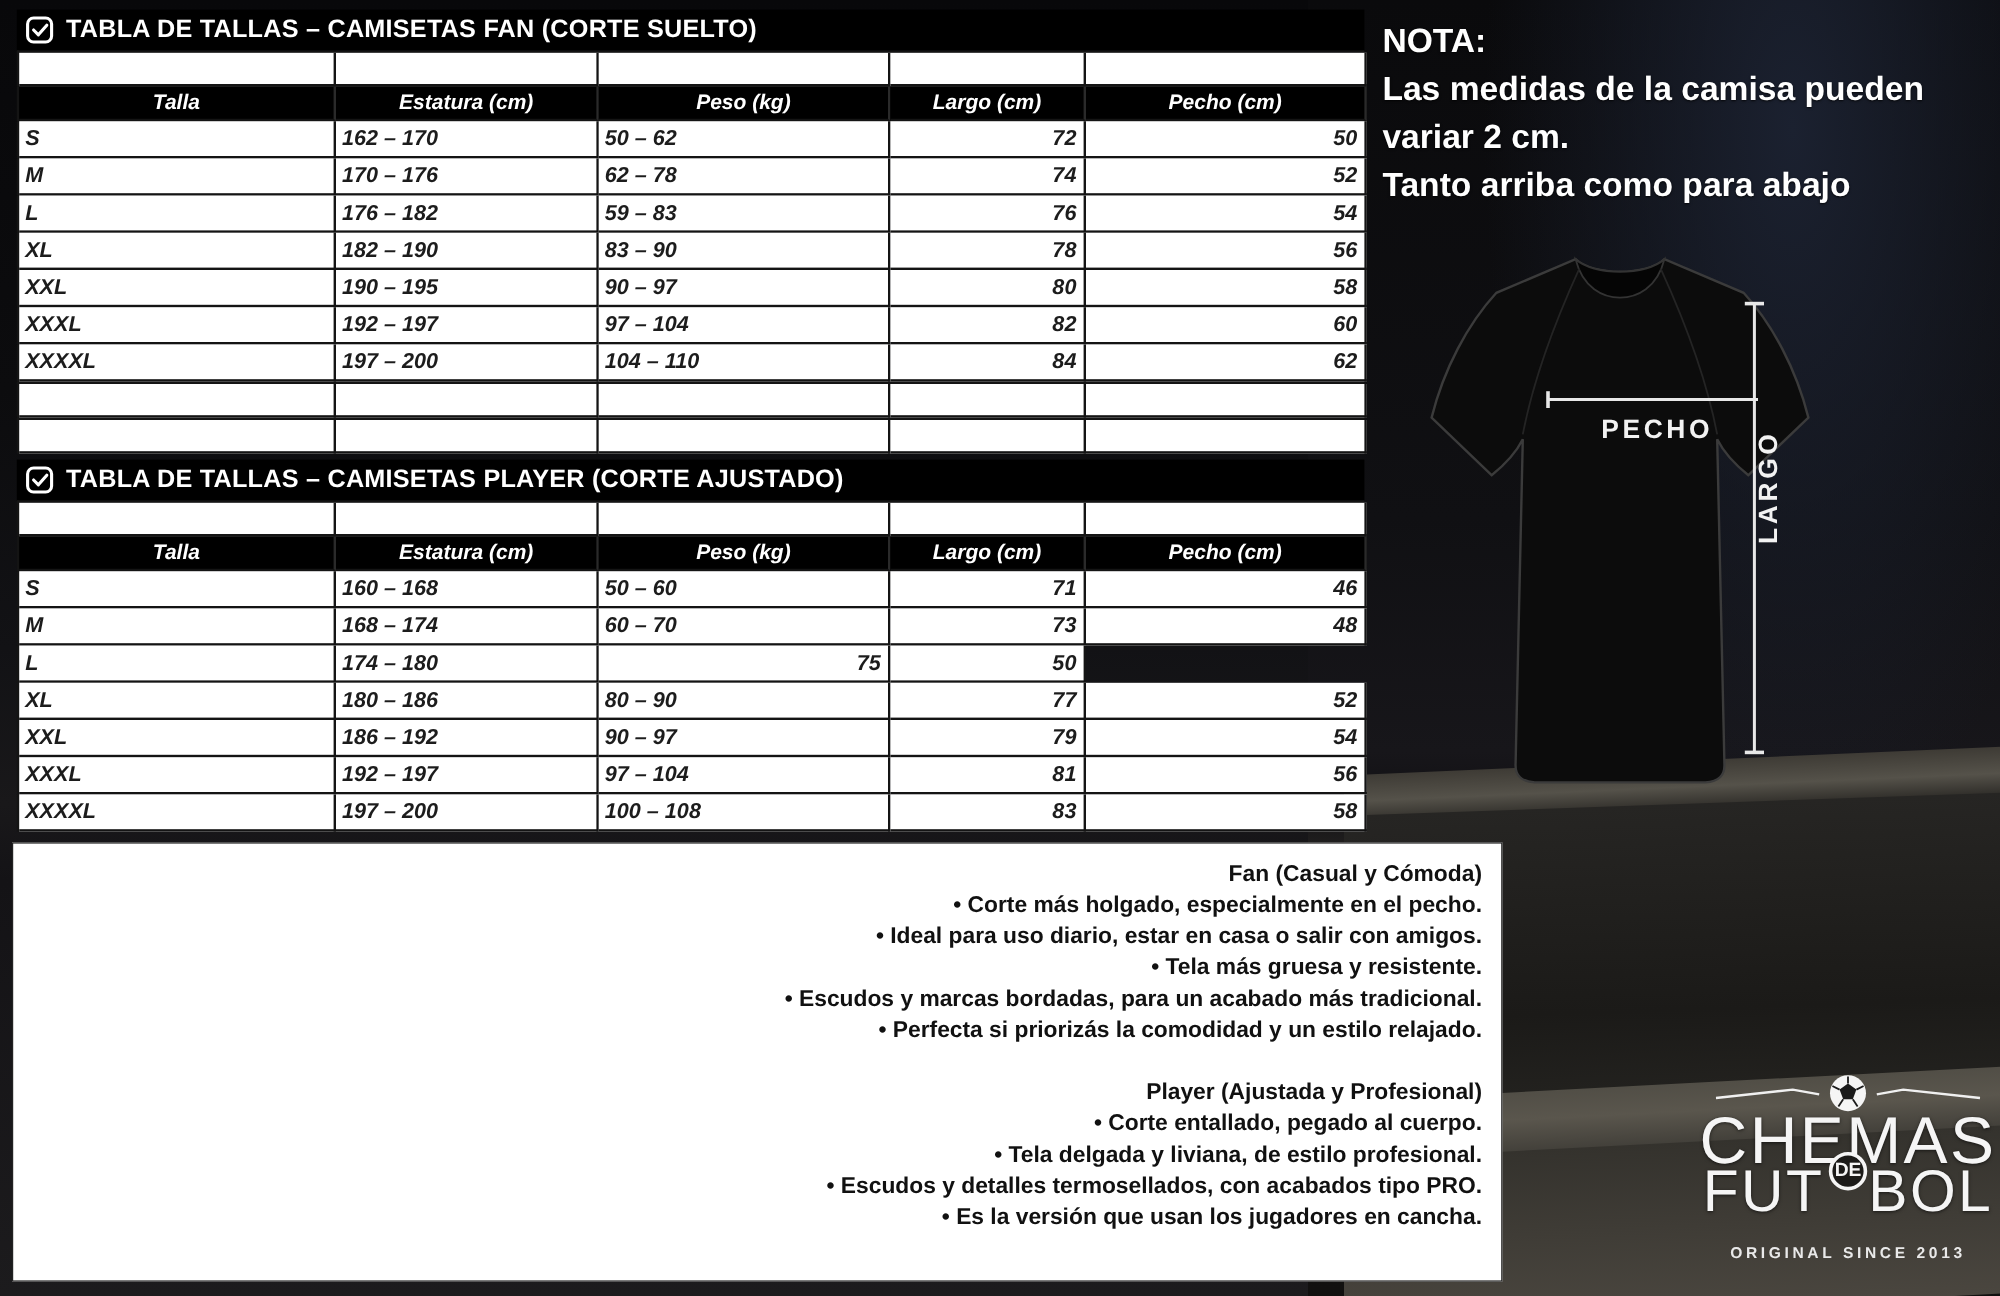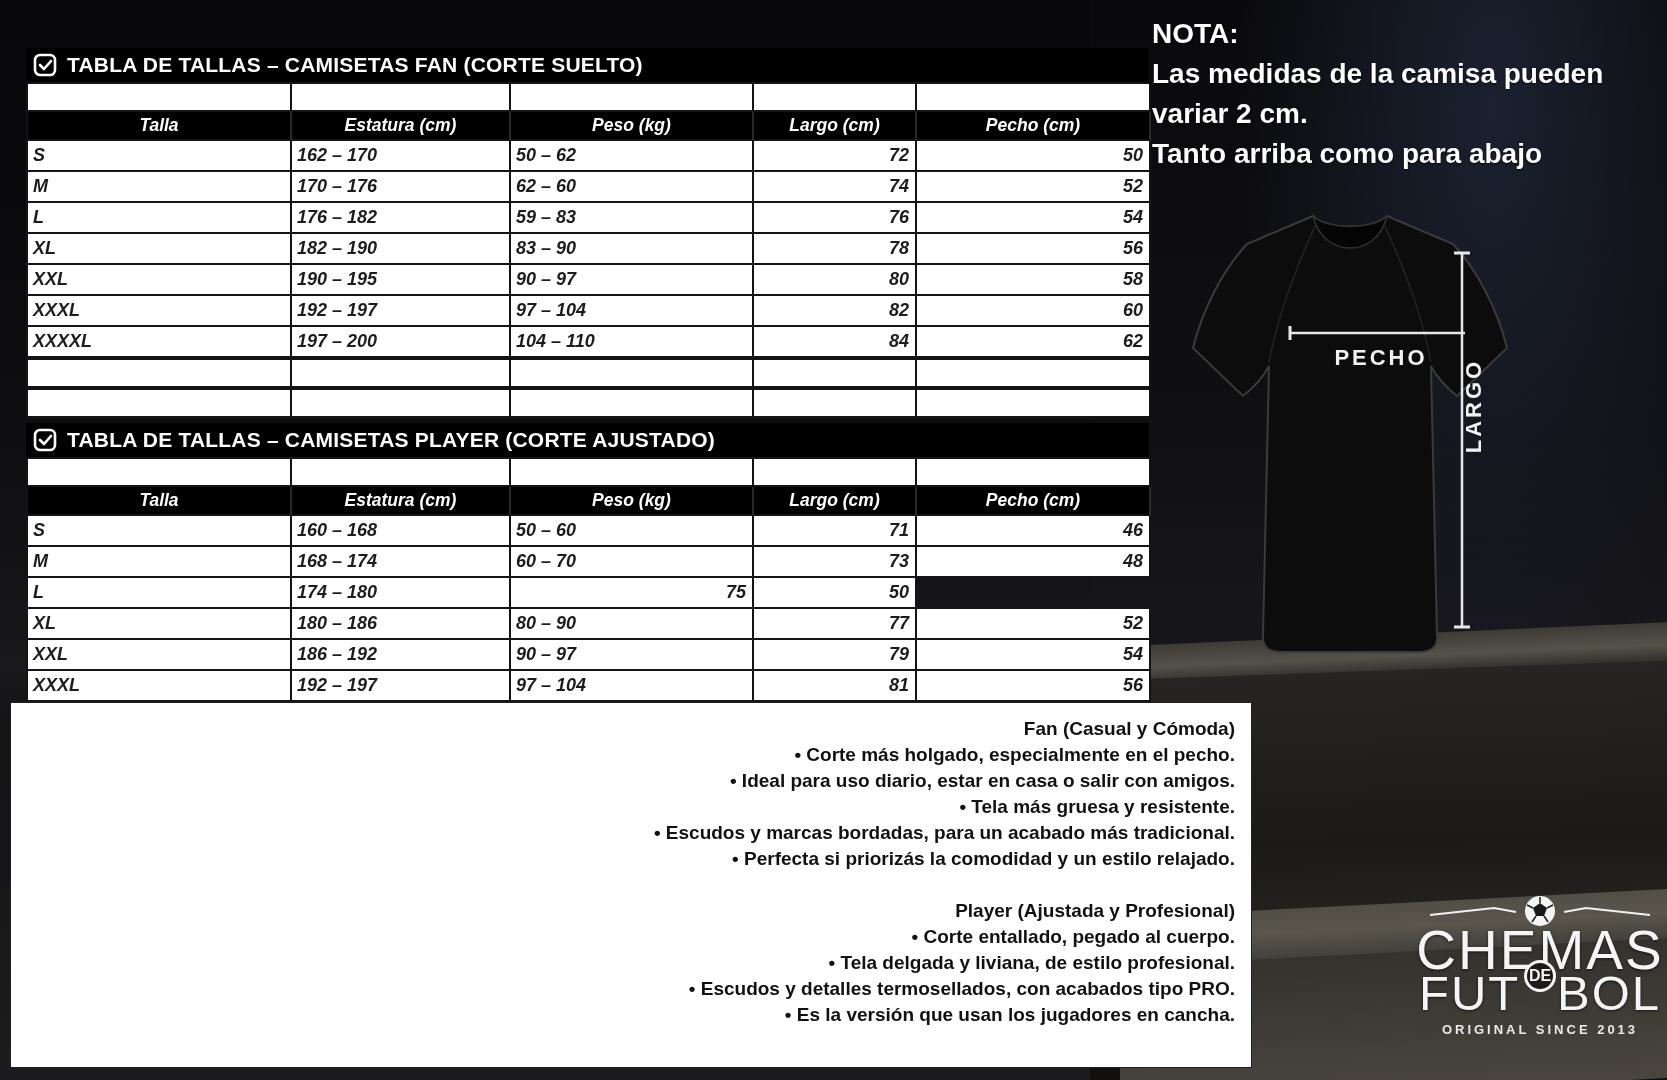--- a/index.html
+++ b/index.html
@@ -10,21 +10,21 @@
   .bg-right{position:absolute;left:1090px;top:0;width:577px;height:1080px;z-index:0;
     background:radial-gradient(ellipse at 70% 10%, #1b2130 0%, rgba(27,33,48,0) 45%),
                linear-gradient(180deg,#0a0a0c 0%,#101013 40%,#17161a 58%,#121114 62%,#232120 66%,#141312 70%,#11100f 100%);}
   .step{position:absolute;width:560px;left:1120px;z-index:1;}
   .step-a{top:634px;height:40px;background:linear-gradient(180deg,#3e3b35,#55524a 55%,#2e2c28);transform:skewY(-2.5deg);}
   .step-b{top:670px;height:245px;background:linear-gradient(180deg,#262523,#1b1a18 70%,#23221f);transform:skewY(-2deg);}
   .step-c{top:903px;height:58px;background:linear-gradient(180deg,#514e46,#5a564d 40%,#3b3934);transform:skewY(-3deg);}
   .step-d{top:952px;height:140px;background:linear-gradient(180deg,#34322d,#4a463f);transform:skewY(-3deg);}
 
   
-  .size-table{position:absolute;left:26px;width:1123px;z-index:4;margin-top:40px;}
+  .size-table{position:absolute;left:14px;width:1123px;z-index:4;}
   .title-bar{height:34px;background:#000;color:#fff;display:flex;align-items:center;gap:10px;
              padding-left:7px;font-size:21px;font-weight:bold;letter-spacing:.2px;}
   .grid{display:grid;grid-template-columns:264px 219px 243px 163px 234px;}
   .cell{background:#fff;border-right:2px solid #141414;border-bottom:2px solid #141414;
         display:flex;align-items:center;font-size:18px;font-weight:600;color:#1c1c1c;overflow:hidden;}
   .grid{border-left:2px solid #141414;font-style:italic;}
   .t-empty-row{height:30px;border-top:2px solid #141414;}
   .t-header .cell{background:#000;color:#fff;justify-content:center;font-size:17.5px;font-weight:bold;border-right:2px solid #2a2a2a;}
   .t-header{height:29px;}
   .trow{height:31px;}
@@ -54,21 +54,21 @@
   .logo{position:absolute;left:1415px;top:893px;width:250px;z-index:3;text-align:center;color:#f5f5f5;}
   .logo-wings{display:block;margin:0 auto;}
   .logo-line1{font-size:55px;font-weight:400;letter-spacing:2px;line-height:42px;
               text-shadow:0 1px 3px rgba(0,0,0,.6);}
   .logo-line2{font-size:49px;font-weight:400;letter-spacing:2px;line-height:44px;word-spacing:22px;
               text-shadow:0 1px 3px rgba(0,0,0,.6);}
   .logo-text{position:relative;}
   .logo-de{position:absolute;left:50%;top:31px;transform:translateX(-50%);width:32px;height:32px;
            border-radius:50%;border:3px solid #f5f5f5;background:#1c1b19;display:flex;align-items:center;
            justify-content:center;font-size:16px;font-weight:bold;}
-  .logo-tagline{margin-top:7px;font-size:13px;font-weight:bold;letter-spacing:3px;color:#e9e9e9;}
+  .logo-tagline{margin-top:21px;font-size:13px;font-weight:bold;letter-spacing:3px;color:#e9e9e9;}
 </style>
 </head>
 <body>
 
 <div class="stage">
 
   <div class="bg-right"></div>
   <div class="step step-a"></div>
   <div class="step step-b"></div>
   <div class="step step-c"></div>
@@ -102,21 +102,21 @@
         <div class="grid trow">
           <div class="cell dcell c0">S</div>
           <div class="cell dcell c1">162 – 170</div>
           <div class="cell dcell c2">50 – 62</div>
           <div class="cell dcell c3">72</div>
           <div class="cell dcell c4">50</div>
         </div>
         <div class="grid trow">
           <div class="cell dcell c0">M</div>
           <div class="cell dcell c1">170 – 176</div>
-          <div class="cell dcell c2">62 – 60</div>
+          <div class="cell dcell c2">62 – 78</div>
           <div class="cell dcell c3">74</div>
           <div class="cell dcell c4">52</div>
         </div>
         <div class="grid trow">
           <div class="cell dcell c0">L</div>
           <div class="cell dcell c1">176 – 182</div>
           <div class="cell dcell c2">59 – 83</div>
           <div class="cell dcell c3">76</div>
           <div class="cell dcell c4">54</div>
         </div>

